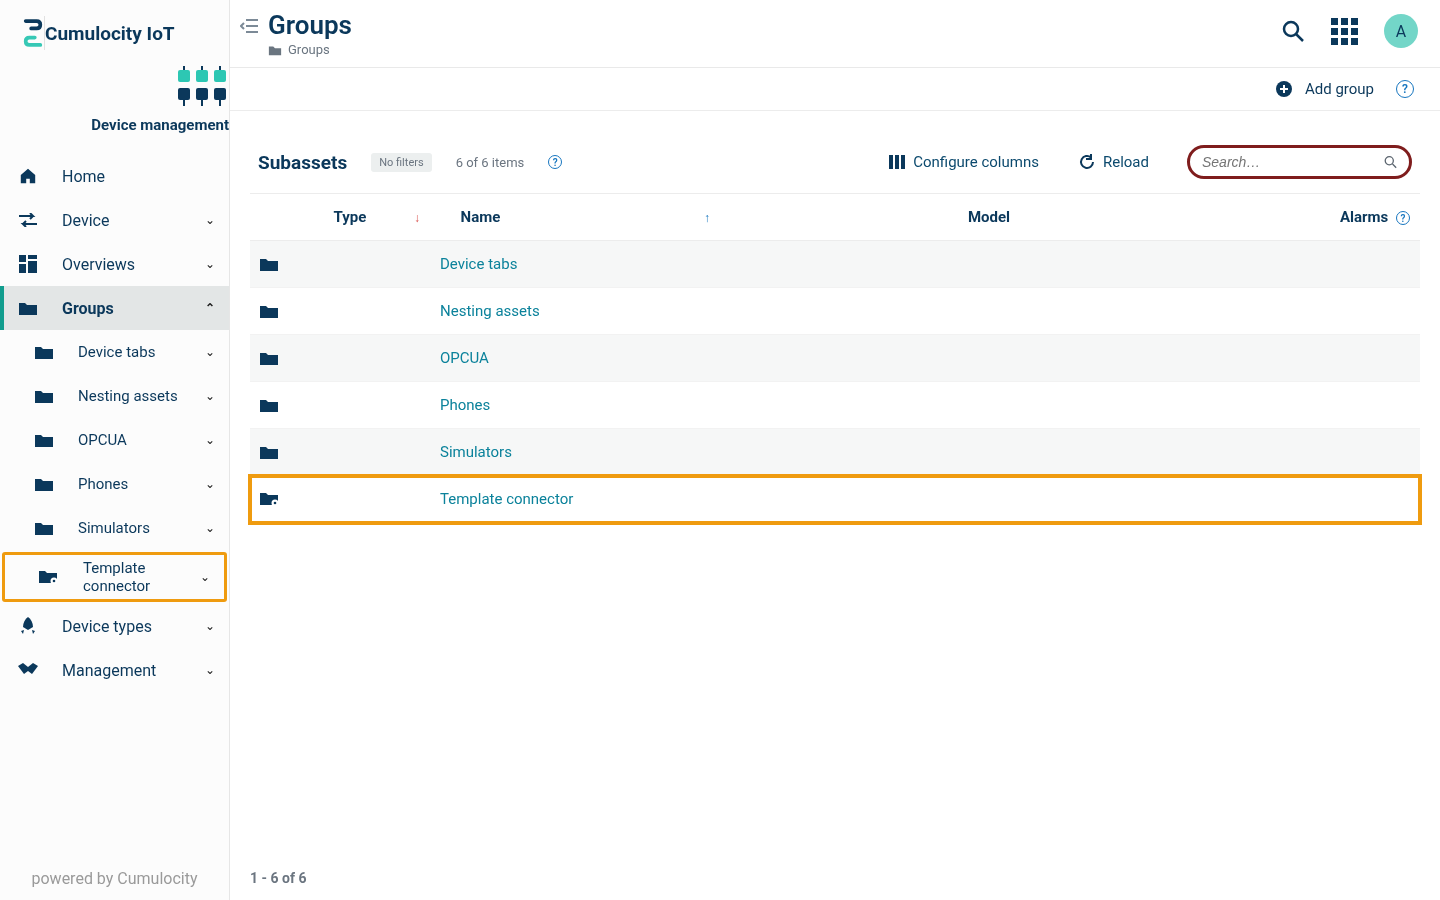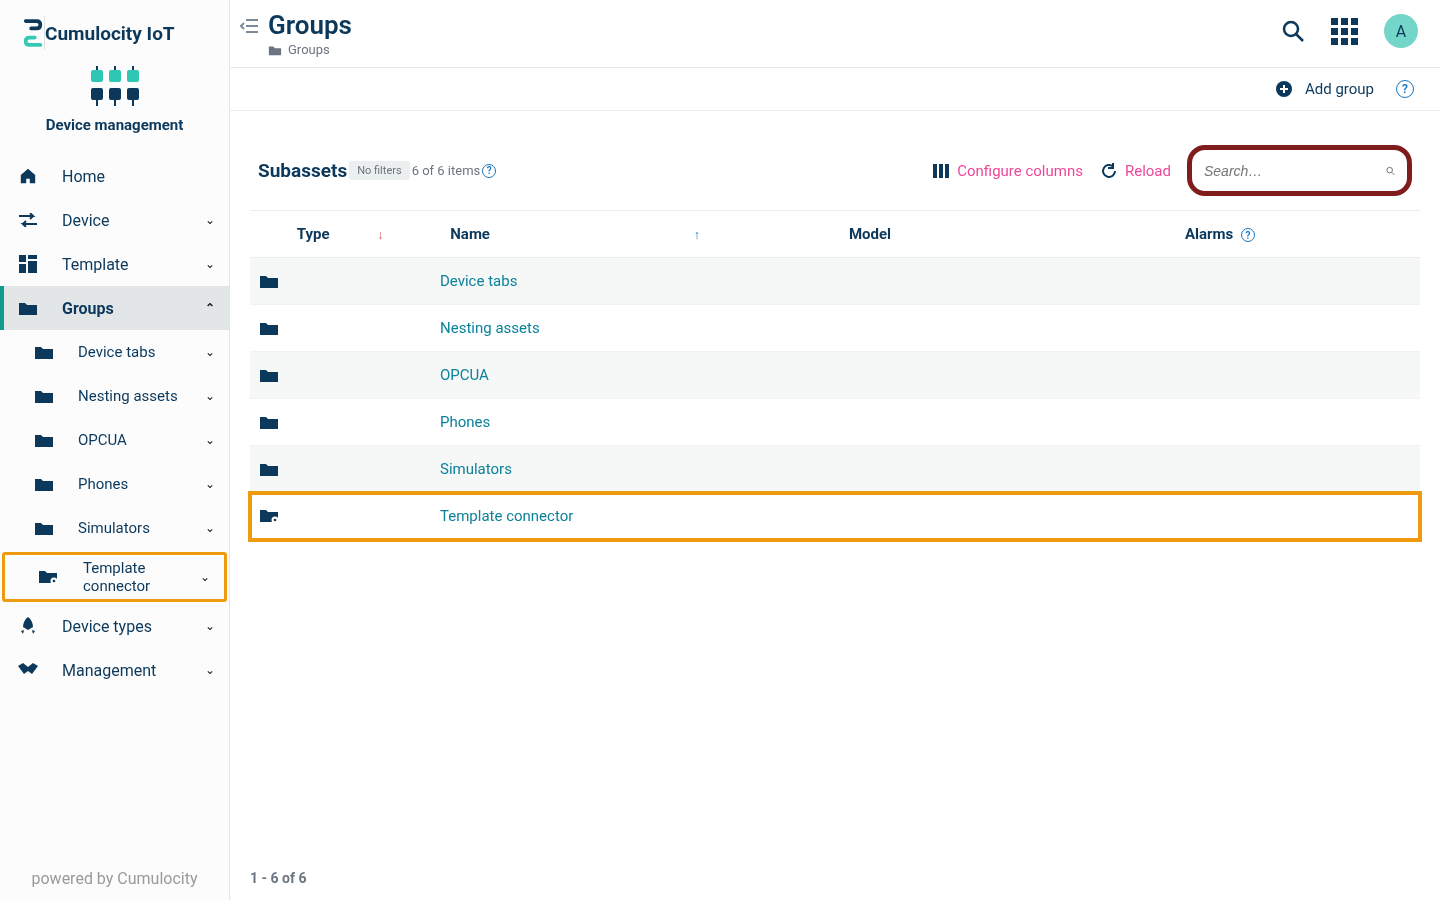--- a/index.html
+++ b/index.html
@@ -5,21 +5,21 @@
 * { box-sizing: border-box; margin: 0; padding: 0; }
 body { font-family: -apple-system, BlinkMacSystemFont, "Segoe UI", Roboto, Helvetica, Arial, sans-serif; background: #fff; color: #0b385b; width:1440px; height:900px; overflow:hidden; }
 .app { display:flex; width:100%; height:100%; }
 
 
 .sidebar { width:230px; background:#fcfcfc; border-right:1px solid #e6e6e6; display:flex; flex-direction:column; position:relative; }
 .brand { display:flex; align-items:center; padding:16px 14px 10px 22px; }
 .brand-sep { width:1px; height:34px; background:#e1e1e1; }
 .brand-text { font-weight:700; font-size:19px; color:#0b385b; }
 .brand-logo svg { width:22px; height:30px; }
-.module { text-align:center; margin-top:6px; padding-bottom:10px; }
+.module { text-align:right; margin-top:6px; padding-bottom:10px; }
 .module-icon { display:inline-block; }
 .module-label { font-weight:700; font-size:15px; color:#0b385b; margin-top:6px; }
 .nav { margin-top:10px; }
 .nav-item { display:flex; align-items:center; gap:24px; height:44px; padding:0 14px 0 18px; cursor:pointer; color:#0b385b; font-size:16px; }
 .nav-item.active { background:#e3e6e6; border-left:4px solid #119D8E; padding-left:14px; font-weight:700; }
 .nav-item .chev { margin-left:auto; color:#1a1a1a; font-size:12px; }
 .nav-item .nicon { width:20px; display:flex; align-items:center; justify-content:center; }
 .subnav .nav-item { padding-left:34px; height:44px; font-size:15px; }
 .subnav .nav-item .nicon { width:20px; }
 .hl-box { border:3px solid #ef9b0f; border-radius:3px; margin:2px 2px 2px 2px; }
@@ -37,32 +37,32 @@
 .apps-btn span{ background:#0b385b; }
 .avatar { width:34px; height:34px; border-radius:50%; background:#73d6c8; display:flex; align-items:center; justify-content:center; color:#0b385b; font-weight:400; font-size:16px; }
 
 .actionbar { display:flex; justify-content:flex-end; align-items:center; gap:22px; padding:12px 26px; border-bottom:1px solid #ececec; color:#0b385b; font-size:15px; }
 .add-group { display:flex; align-items:center; gap:12px; cursor:pointer; }
 .help-circ { width:18px; height:18px; border:1.5px solid #1776bf; color:#1776bf; border-radius:50%; display:flex; align-items:center; justify-content:center; font-size:12px; font-weight:600; }
 
 
 .content { padding:20px 14px 0 14px; flex:1; overflow:auto; position:relative; }
 .panel { margin:0 6px; }
-.panel-head { display:flex; align-items:center; gap:2px; padding:14px 8px; border-bottom:1px solid #ececec; }
+.panel-head { display:flex; align-items:center; gap:24px; padding:14px 8px; border-bottom:1px solid #ececec; }
 .panel-title { font-size:19px; font-weight:700; color:#0b385b; }
 .pill { background:#ecefef; color:#6b7580; font-size:11px; padding:3px 8px; border-radius:3px; }
 .count-txt { color:#6b7580; font-size:13px; }
 .mini-help { width:14px; height:14px; border:1.2px solid #1776bf; color:#1776bf; border-radius:50%; display:flex; align-items:center; justify-content:center; font-size:10px; font-weight:600; }
 .panel-head .spacer { flex:1; }
-.tool { display:flex; align-items:center; gap:8px; color:#ec4899; font-size:15px; cursor:pointer; }
-.searchbox { border:5px solid #7f1d1d; border-radius:18px; height:51px; display:flex; align-items:center; padding:0 12px; width:225px; margin-left:14px; }
+.tool { display:flex; align-items:center; gap:8px; color:#0c4a6e; font-size:15px; cursor:pointer; }
+.searchbox { border:3px solid #7f1d1d; border-radius:18px; height:34px; display:flex; align-items:center; padding:0 12px; width:225px; margin-left:14px; }
 .searchbox input { border:none; outline:none; flex:1; font-size:14px; font-style:italic; color:#7b8896; background:transparent; }
 
 table.grid { width:100%; border-collapse:collapse; }
-.grid th { text-align:center; font-size:15px; font-weight:700; color:#0b385b; padding:14px 10px; border-bottom:1px solid #ececec; }
+.grid th { text-align:right; font-size:15px; font-weight:700; color:#0b385b; padding:14px 10px; border-bottom:1px solid #ececec; }
 .grid td { padding:14px 10px; border-bottom:1px solid #f2f2f2; font-size:15px; }
 .grid tbody tr:nth-child(odd){ background:#f6f7f7; }
 .grid a.rowlink { color:#0b829b; text-decoration:none; }
 .col-type { width:180px; }
 .col-name { width:290px; }
 .col-model { width:300px; }
 .sort-ind { font-size:12px; margin-left:44px; }
 .sort-down { color:#d9534f; }
 .sort-up { color:#1776bf; }
 .alarms-help { display:inline-flex; vertical-align:middle; margin-left:4px; }
@@ -131,21 +131,21 @@
         </div>
         <div class="nav-item">
           <span class="nicon">
             <svg width="18" height="18" viewBox="0 0 18 18">
               <rect x="0" y="0" width="7" height="7" fill="#0b385b"></rect>
               <rect x="9" y="0" width="9" height="4" fill="#0b385b"></rect>
               <rect x="9" y="6" width="9" height="12" fill="#0b385b"></rect>
               <rect x="0" y="9" width="7" height="9" fill="#0b385b"></rect>
             </svg>
           </span>
-          <span>Template</span>
+          <span>Overviews</span>
           <span class="chev">⌄</span>
         </div>
         <div class="nav-item active">
           <span class="nicon">
             <svg width="18" height="14" viewBox="0 0 18 14">
               <path d="M0 2h6l2 2h10v10H0z" fill="#0b385b"></path>
             </svg>
           </span>
           <span>Groups</span>
           <span class="chev">⌃</span>

